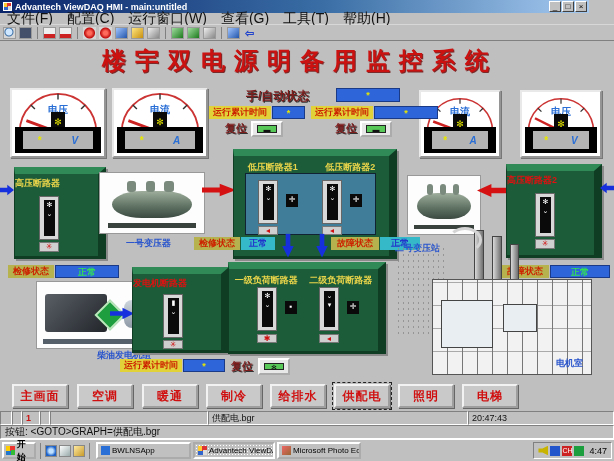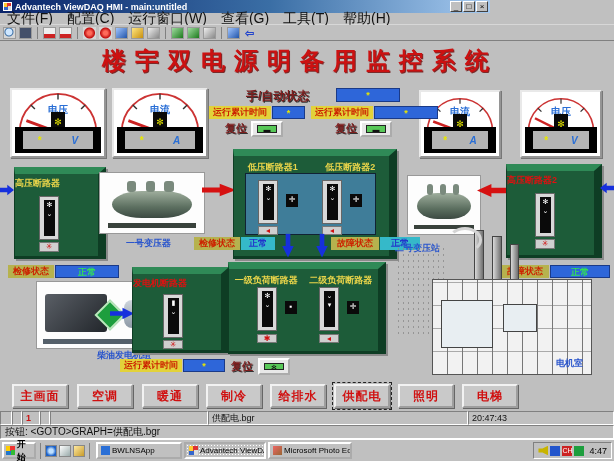--- a/index.html
+++ b/index.html
@@ -1,20 +1,20 @@
 <!DOCTYPE html>
 <html><head>
 <meta charset="utf-8">
 <style>
   * { margin:0; padding:0; box-sizing:border-box; font-family:"Liberation Sans", sans-serif; }
   html,body { background:#888; }
   #root { position:relative; width:614px; height:461px; background:#c0c0c0; overflow:hidden; }
 
   
-  .titlebar { position:absolute; left:0; top:0; width:490px; height:13px;
+  .titlebar { position:absolute; left:0; top:0; width:589px; height:13px;
     background:linear-gradient(90deg,#0a246a,#3a6ea5 55%,#a6caf0); display:flex; align-items:center; }
   .app-icon { width:9px; height:9px; margin:0 3px; background:conic-gradient(#d33 0 25%,#ddd 0 50%,#36c 0 75%,#fc3 0); border:1px solid #fff; }
   .title-text { color:#fff; font-size:9px; font-weight:bold; white-space:nowrap; }
   .win-btns { position:absolute; right:2px; top:1px; display:flex; gap:1px; }
   .win-btn { width:12px; height:11px; background:#c0c0c0; border:1px solid; border-color:#fff #404040 #404040 #fff;
     font-size:8px; line-height:9px; text-align:center; color:#000; }
   .menubar { position:absolute; left:0; top:13px; width:614px; height:12px; background:#c0c0c0;
     display:flex; align-items:center; border-bottom:1px solid #d7d7d7; }
   .menu-item { font-size:14px; color:#111; padding:0 7px; white-space:nowrap; }
   .toolbar { position:absolute; left:0; top:25px; width:614px; height:16px; background:#c0c0c0;
@@ -455,21 +455,21 @@
   <div class="taskbar">
     <div class="start-btn">
       <span class="win-flag"></span>
       <span class="start-txt">开始</span>
     </div>
     <div class="ql">
       <span class="ql-icon" style="background:radial-gradient(circle,#bfe0ff 30%,#1d62c8 70%);"></span>
       <span class="ql-icon" style="background:linear-gradient(135deg,#fff,#9aa);"></span>
       <span class="ql-icon" style="background:linear-gradient(135deg,#ffe9a0,#c79a2a);"></span>
     </div>
-    <div class="task" style="width:86px;">
+    <div class="task" style="width:95px;">
       <span class="t-icon" style="background:#2a6fd6;"></span>
       <span>BWLNSApp</span>
     </div>
     <div class="task active" style="width:82px;">
       <span class="t-icon" style="background:conic-gradient(#d33 0 25%,#ddd 0 50%,#36c 0 75%,#fc3 0);"></span>
       <span>Advantech ViewDAQ HMI</span>
     </div>
     <div class="task" style="width:84px;">
       <span class="t-icon" style="background:linear-gradient(135deg,#e66,#963);"></span>
       <span>Microsoft Photo Editor</span>

